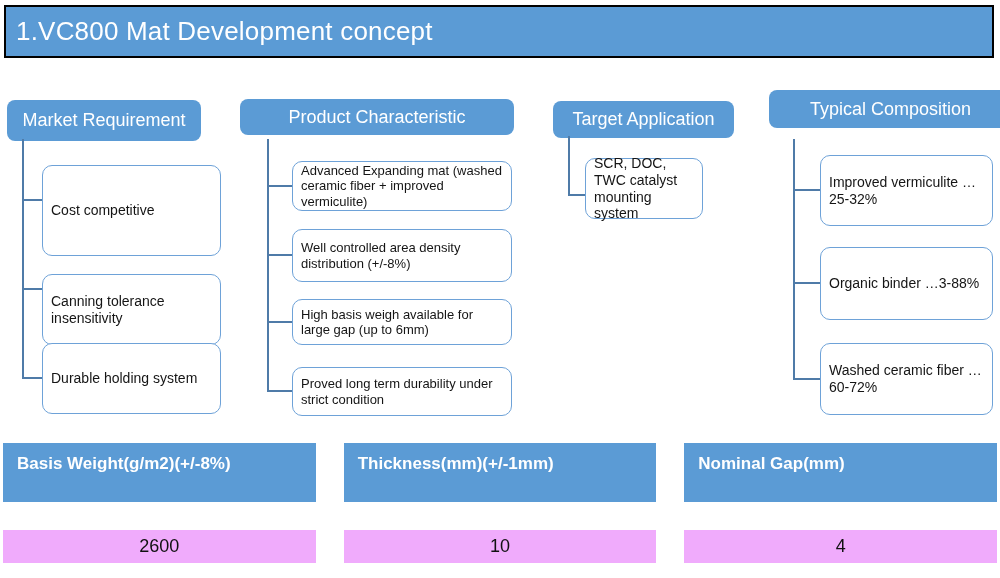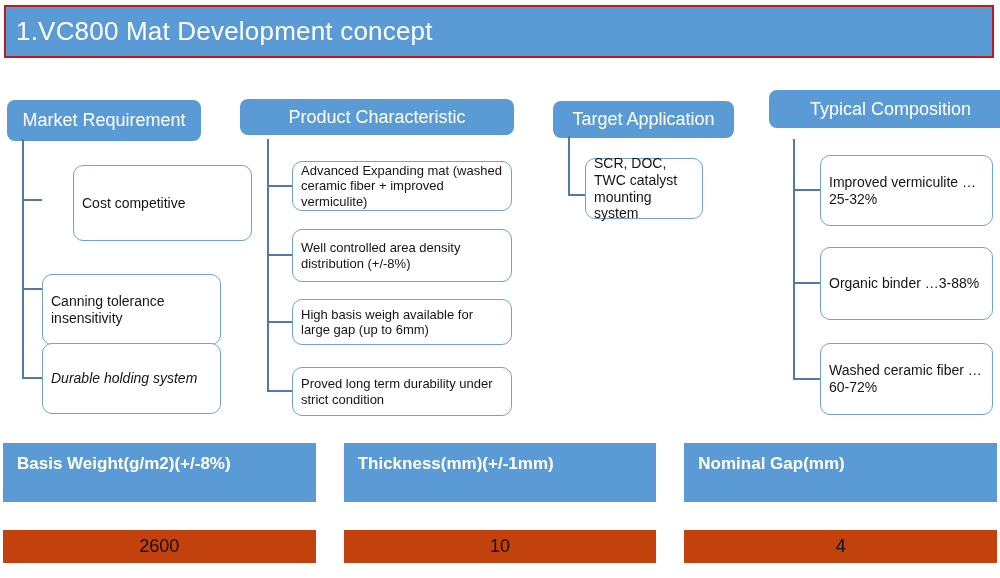--- a/index.html
+++ b/index.html
@@ -4,21 +4,21 @@
 <style>
   html,body { margin:0; padding:0; background:#fff; }
   .slide {
     position:relative; width:1000px; height:578px;
     background:#ffffff; overflow:hidden;
     font-family:"Liberation Sans", sans-serif;
   }
   
   .banner {
     position:absolute; left:4px; top:5px; width:990px; height:53px;
-    background:#5b9bd5; border:2px solid #b91c1c; box-sizing:border-box;
+    background:#5b9bd5; border:2px solid #000000; box-sizing:border-box;
     color:#ffffff; font-size:26px; letter-spacing:0.2px;
     display:flex; align-items:center; padding-left:10px;
   }
   
   .col-header {
     position:absolute; background:#5b9bd5; border-radius:8px;
     color:#ffffff; display:flex; align-items:center; justify-content:center;
     font-size:18px; box-sizing:border-box; text-align:center;
   }
   
@@ -41,40 +41,40 @@
   }
   .th {
     background:#5b9bd5; height:59px; box-sizing:border-box;
     color:#ffffff; font-weight:bold; font-size:17px;
     padding:11px 0 0 14px;
   }
   .td {
     height:33px; display:flex; align-items:center; justify-content:center;
     font-size:18px; color:#111111;
   }
-  .row-odd  { background:#c2410c; }
+  .row-odd  { background:#f0abfc; }
   .row-even { background:#eaedf4; }
 </style>
 </head>
 <body>
 
 <div class="slide">
 
   <div class="banner">
     <span>1.VC800 Mat Development concept</span>
   </div>
 
   <div class="col-header" style="left:7px; top:100px; width:194px; height:41px;">Market Requirement</div>
   <div class="v-line" style="left:22px; top:139px; height:240px;"></div>
   <div class="h-line" style="left:22px; top:199px; width:20px;"></div>
   <div class="h-line" style="left:22px; top:288px; width:20px;"></div>
   <div class="h-line" style="left:22px; top:377px; width:20px;"></div>
-  <div class="node" style="left:42px; top:165px; width:179px; height:76px;margin-left:31px;">Cost competitive</div>
+  <div class="node" style="left:42px; top:165px; width:179px; height:91px;">Cost competitive</div>
   <div class="node" style="left:42px; top:254px; width:179px; height:71px;margin-top:20px;">Canning tolerance insensitivity</div>
-  <div class="node" style="left:42px; top:343px; width:179px; height:71px;font-style:italic;">Durable holding system</div>
+  <div class="node" style="left:42px; top:343px; width:179px; height:71px;">Durable holding system</div>
 
   <div class="col-header" style="left:240px; top:99px; width:274px; height:36px;">Product Characteristic</div>
   <div class="v-line" style="left:267px; top:139px; height:253px;"></div>
   <div class="h-line" style="left:267px; top:185px; width:25px;"></div>
   <div class="h-line" style="left:267px; top:254px; width:25px;"></div>
   <div class="h-line" style="left:267px; top:321px; width:25px;"></div>
   <div class="h-line" style="left:267px; top:390px; width:25px;"></div>
   <div class="node small" style="left:292px; top:161px; width:220px; height:50px;">Advanced Expanding mat (washed ceramic fiber + improved vermiculite)</div>
   <div class="node small" style="left:292px; top:229px; width:220px; height:53px;">Well controlled area density distribution (+/-8%)</div>
   <div class="node small" style="left:292px; top:299px; width:220px; height:46px;">High basis weigh available for large gap (up to 6mm)</div>

